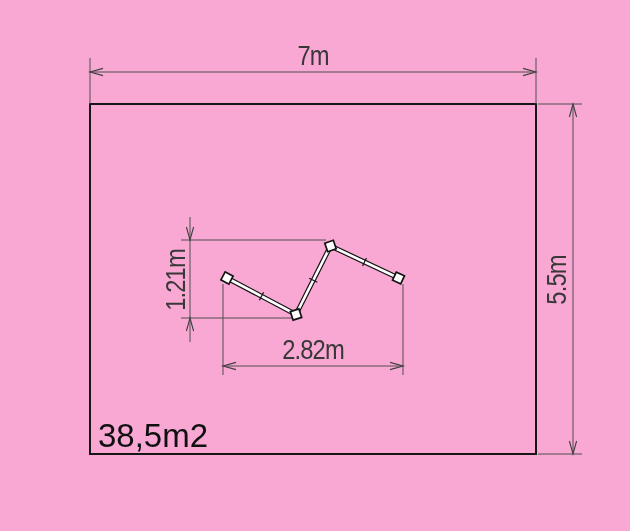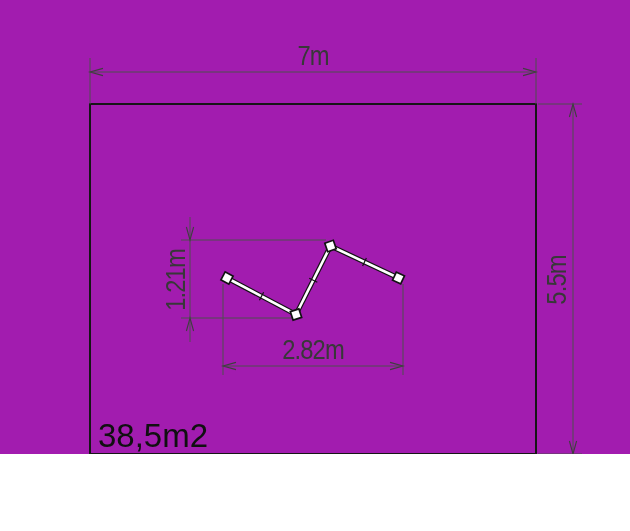--- a/index.html
+++ b/index.html
@@ -3,22 +3,22 @@
 <meta charset="utf-8">
 <style>
   html, body {
     margin: 0;
     padding: 0;
     background: #ffffff;
   }
   .stage {
     position: relative;
     width: 630px;
-    height: 454px;
-    background: #a21caf;
+    height: 531px;
+    background: #f9a8d4;
     overflow: hidden;
   }
   svg { position: absolute; inset: 0; }
 
   .outline    { stroke: #161616; stroke-width: 2;   fill: none; }
   .dimline    { stroke: #4e4e4e; stroke-width: 1;   fill: none; }
   .arrow      { stroke: #3f3f3f; stroke-width: 1.1; fill: none; }
   .beam-outer { stroke: #121212; stroke-width: 5;   fill: none; }
   .beam-inner { stroke: #ffffff; stroke-width: 2.6; fill: none; }
   .tick       { stroke: #121212; stroke-width: 1.2; fill: none; }

